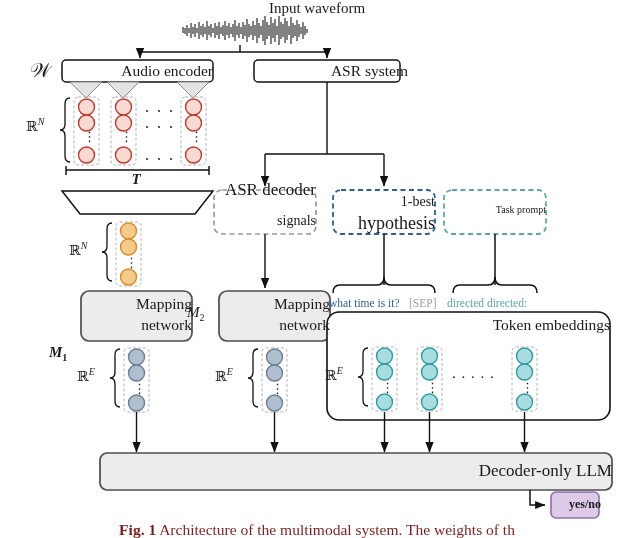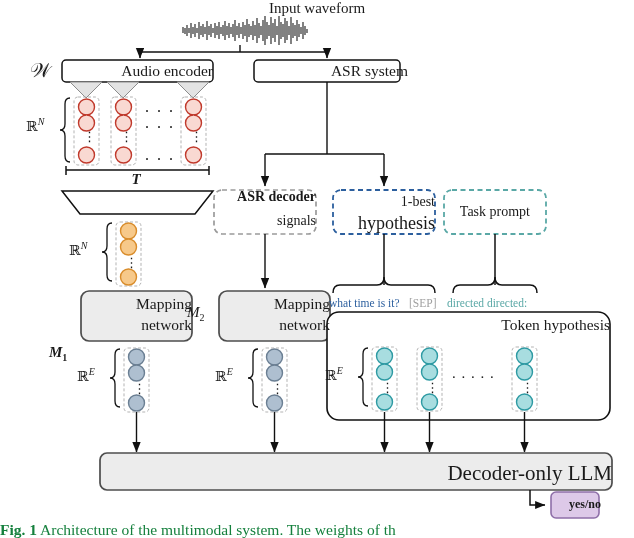--- a/index.html
+++ b/index.html
@@ -47,23 +47,23 @@
     position: absolute;
     font-size: 11.5px;
     white-space: nowrap;
     font-family: "Liberation Serif", "DejaVu Serif", serif;
   }
   .caption {
     position: absolute;
     left: 0;
     top: 521px;
     width: 634px;
-    text-align: left;
+    text-align: center;
     font-size: 15.5px;
-    color: #15803d;
+    color: #7f1d1d;
     white-space: nowrap;
     overflow: hidden;
   }
   .caption b { font-weight: bold; }
   .yesno {
     font-family: "Liberation Serif", "DejaVu Serif", serif;
     font-weight: bold;
     font-size: 12px;
   }
 </style>
@@ -318,56 +318,56 @@
   </div>
 
   <div class="lbl boxtext" style="left:81px; top:296px; width:111px;">Mapping</div>
   <div class="lbl boxtext" style="left:81px; top:317px; width:111px;">network</div>
 
   <div class="lbl" style="left:77px; top:367px; font-size:14px;">
     <span>ℝ</span><sup style="font-size:10px; font-style:italic;">E</sup>
   </div>
   <div class="lbl" style="left:133px; top:382px; font-size:13px;">⋮</div>
 
-  <div class="lbl boxtext" style="left:214px; top:190px; width:102px; font-size:14px;font-weight:bold;">ASR decoder</div>
+  <div class="lbl boxtext" style="left:214px; top:181px; width:102px; font-size:17px;">ASR decoder</div>
   <div class="lbl boxtext" style="left:214px; top:214px; width:102px; font-size:14px;">signals</div>
 
   <div class="lbl boxtext" style="left:333px; top:195px; width:102px; font-size:14px;">1-best</div>
   <div class="lbl boxtext" style="left:333px; top:214px; width:102px; font-size:18px;">hypothesis</div>
 
-  <div class="lbl boxtext" style="left:428px; top:205px; width:102px; font-size:14px;">Task prompt</div>
+  <div class="lbl boxtext" style="left:444px; top:205px; width:102px; font-size:10px;">Task prompt</div>
 
   <div class="lbl" style="left:187px; top:305px; font-size:15px; font-style:italic; font-weight:normal;">
     <span>M</span><sub style="font-size:10px; font-style:normal;">2</sub>
   </div>
 
   <div class="lbl boxtext" style="left:219px; top:296px; width:111px;">Mapping</div>
   <div class="lbl boxtext" style="left:219px; top:317px; width:111px;">network</div>
 
   <div class="lbl" style="left:215px; top:367px; font-size:14px;">
     <span>ℝ</span><sup style="font-size:10px; font-style:italic;">E</sup>
   </div>
   <div class="lbl" style="left:271px; top:382px; font-size:13px;">⋮</div>
 
   <div class="tok" style="left:329px; top:297px; color:#2c5f9e;">what time is it?</div>
   <div class="tok" style="left:409px; top:297px; color:#a0a0a0;">[SEP]</div>
   <div class="tok" style="left:447px; top:297px; color:#5aa8a6;">directed directed:</div>
 
-  <div class="lbl boxtext" style="left:327px; top:317px; width:283px;">Token hypothesis</div>
+  <div class="lbl boxtext" style="left:327px; top:317px; width:283px;">Token embeddings</div>
 
   <div class="lbl" style="left:325px; top:366px; font-size:14px;">
     <span>ℝ</span><sup style="font-size:10px; font-style:italic;">E</sup>
   </div>
   <div class="lbl" style="left:381px; top:381px; font-size:13px;">⋮</div>
   <div class="lbl" style="left:426px; top:381px; font-size:13px;">⋮</div>
   <div class="lbl" style="left:521px; top:381px; font-size:13px;">⋮</div>
 
   <div class="lbl" style="left:452px; top:366px; font-size:15px; letter-spacing:1px;">. . . . .</div>
 
-  <div class="lbl boxtext" style="left:100px; top:462px; width:512px; font-size:21px;">Decoder-only LLM</div>
+  <div class="lbl boxtext" style="left:100px; top:462px; width:512px; font-size:17px;">Decoder-only LLM</div>
 
   <div class="lbl yesno" style="left:551px; top:498px; width:68px; text-align:center;">yes/no</div>
 
   <div class="caption">
     <b>Fig. 1</b>
     <span>Architecture of the multimodal system. The weights of th</span>
   </div>
 
 </div>
 

